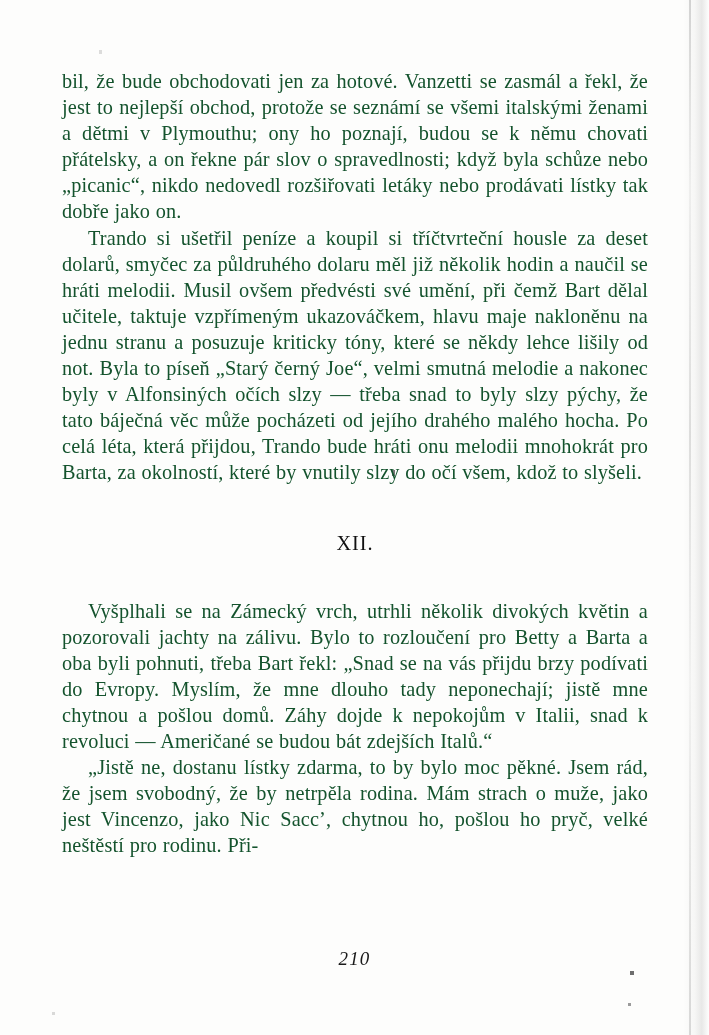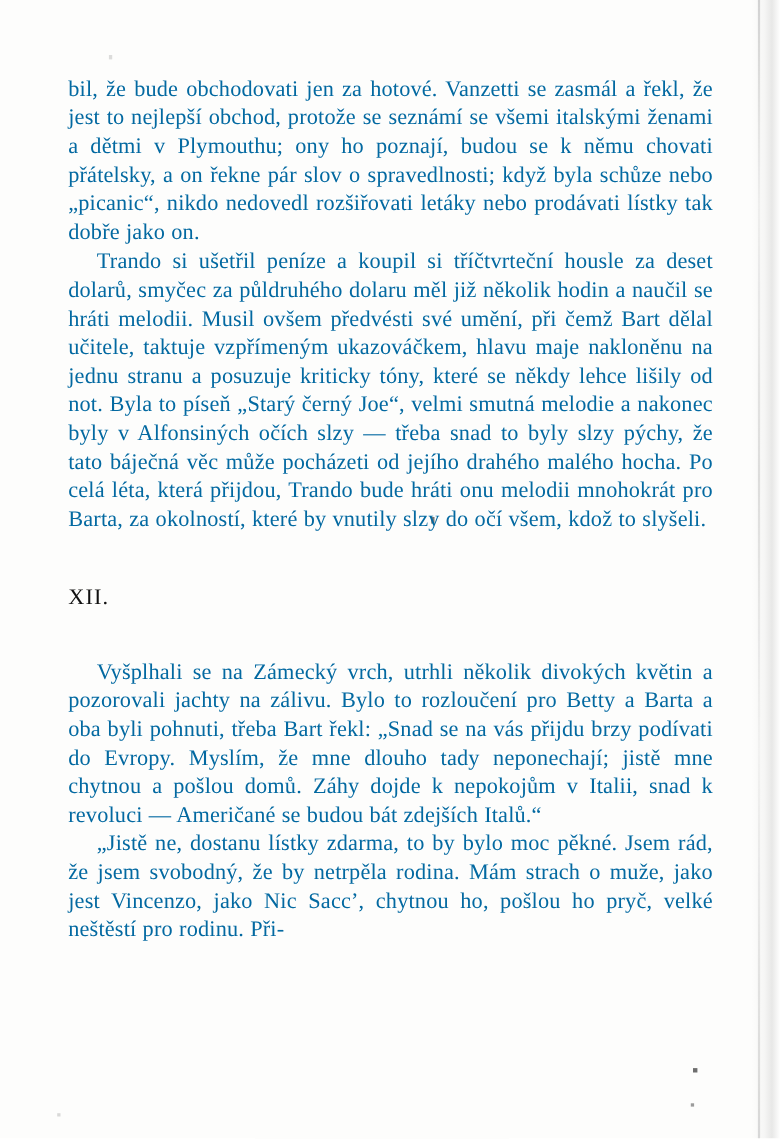--- a/index.html
+++ b/index.html
@@ -64,32 +64,33 @@
     top: 68px;
     width: 586px;
   }
 
   p.body-par {
     margin: 0;
     text-align: justify;
     text-justify: inter-word;
     font-size: 20.3px;
     line-height: 26.1px;
-    color: #0369a1;
+    color: #14532d;
     letter-spacing: 0.15px;
     word-spacing: 0.4px;
     text-indent: 26px;
   }
   p.body-par.no-indent {
     text-indent: 0;
   }
 
   
   .chapter-heading {
     margin: 0;
+    text-align: center;
     font-size: 20.3px;
     line-height: 26.1px;
     color: #111111;
     font-weight: normal;
     letter-spacing: 1px;
   }
   .gap-before-heading { height: 44px; }
   .gap-after-heading  { height: 42px; }
 
   
@@ -130,14 +131,15 @@
 
     <div class="gap-after-heading"></div>
 
     <p class="body-par">Vyšplhali se na Zámecký vrch, utrhli několik divokých květin a pozorovali jachty na zálivu. Bylo to rozloučení pro Betty a Barta a oba byli pohnuti, třeba Bart řekl: „Snad se na vás přijdu brzy podívati do Evropy. Myslím, že mne dlouho tady neponechají; jistě mne chytnou a pošlou domů. Záhy dojde k nepokojům v Italii, snad k revoluci — Američané se budou bát zdejších Italů.“</p>
 
 
     <p class="body-par">„Jistě ne, dostanu lístky zdarma, to by bylo moc pěkné. Jsem rád, že jsem svobodný, že by netrpěla rodina. Mám strach o muže, jako jest Vincenzo, jako Nic Sacc’, chytnou ho, pošlou ho pryč, velké neštěstí pro rodinu. Při-</p>
 
   </div>
 
+  <div id="page-number">210</div>
 
 </div>
 
 </body></html>

